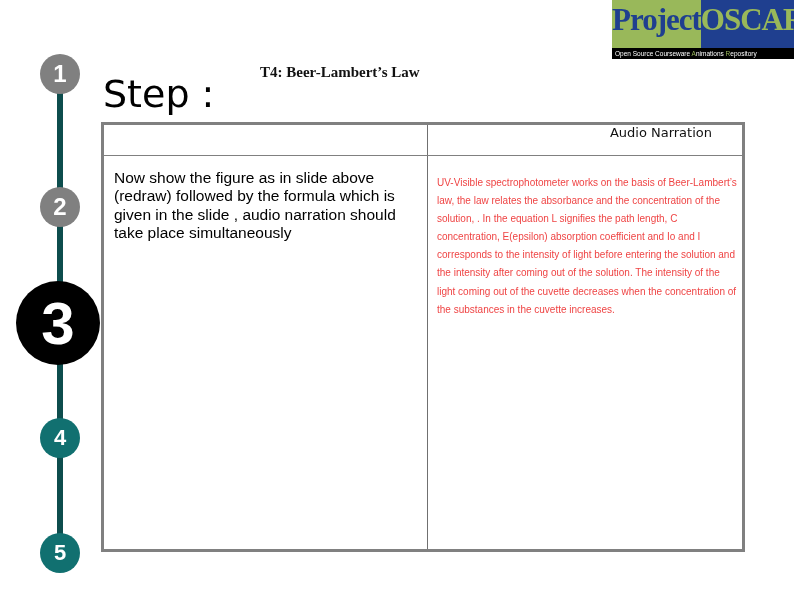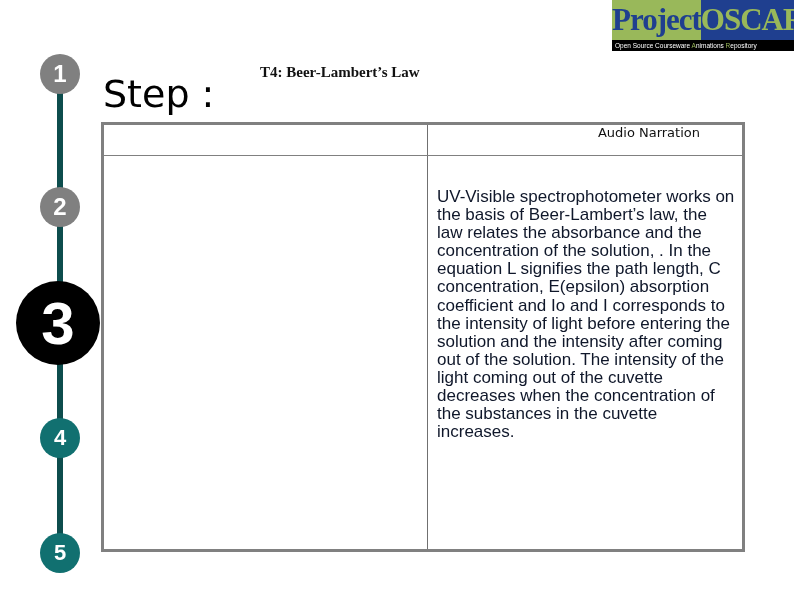--- a/index.html
+++ b/index.html
@@ -15,21 +15,21 @@
     
     .logo {
       position: absolute;
       left: 612px;
       top: 0;
       width: 182px;
       height: 51px;
     }
     .logo-top {
       display: flex;
-      height: 40px;
+      height: 48px;
     }
     .logo-project {
       background: #99b85a;
       color: #1f3f8f;
       font-family: "Liberation Serif", serif;
       font-weight: bold;
       font-size: 31px;
       line-height: 40px;
       width: 92px;
       text-align: center;
@@ -156,44 +156,43 @@
       font-family: "DejaVu Sans", sans-serif;
       font-size: 13px;
       color: #111;
     }
     .th-audio {
       position: absolute;
       left: 324px;
       top: 0px;
       width: 314px;
       text-align: right;
-      padding-right: 42px;
+      padding-right: 30px;
       box-sizing: border-box;
       font-family: "DejaVu Sans", sans-serif;
       font-size: 13px;
       color: #111;
     }
     .td-desc {
       position: absolute;
       left: 10px;
       top: 44px;
       width: 300px;
       font-size: 15.5px;
       line-height: 18.4px;
       color: #000;
     }
     .td-audio {
       position: absolute;
       left: 333px;
       top: 49px;
       width: 300px;
-      font-size: 17px;
+      font-size: 10px;
       line-height: 18.1px;
-      color: #0f172a;
-      margin-top: 14px;
+      color: #ef4444;
     }
   </style>
 </head>
 <body>
 
 <div class="logo">
   <div class="logo-top">
     <div class="logo-project">Project</div>
     <div class="logo-oscar">OSCAR</div>
   </div>
@@ -207,14 +206,15 @@
 <div class="step-circle step-4">4</div>
 <div class="step-circle step-5">5</div>
 
 <div class="step-title">Step :</div>
 <div class="topic-title">T4: Beer-Lambert’s Law</div>
 
 <div class="table">
   <div class="col-divider"></div>
   <div class="header-divider"></div>
   <div class="th-audio">Audio Narration</div>
+  <div class="td-desc">Now show the figure as in slide above (redraw) followed by the formula which is given in the slide , audio narration should take place simultaneously</div>
   <div class="td-audio">UV-Visible spectrophotometer works on the basis of Beer-Lambert’s law, the law relates the absorbance and the concentration of the solution, . In the equation L signifies the path length, C concentration, E(epsilon) absorption coefficient and Io and I corresponds to the intensity of light before entering the solution and the intensity after coming out of the solution. The intensity of the light coming out of the cuvette decreases when the concentration of the substances in the cuvette increases.</div>
 </div>
 
 </body></html>

